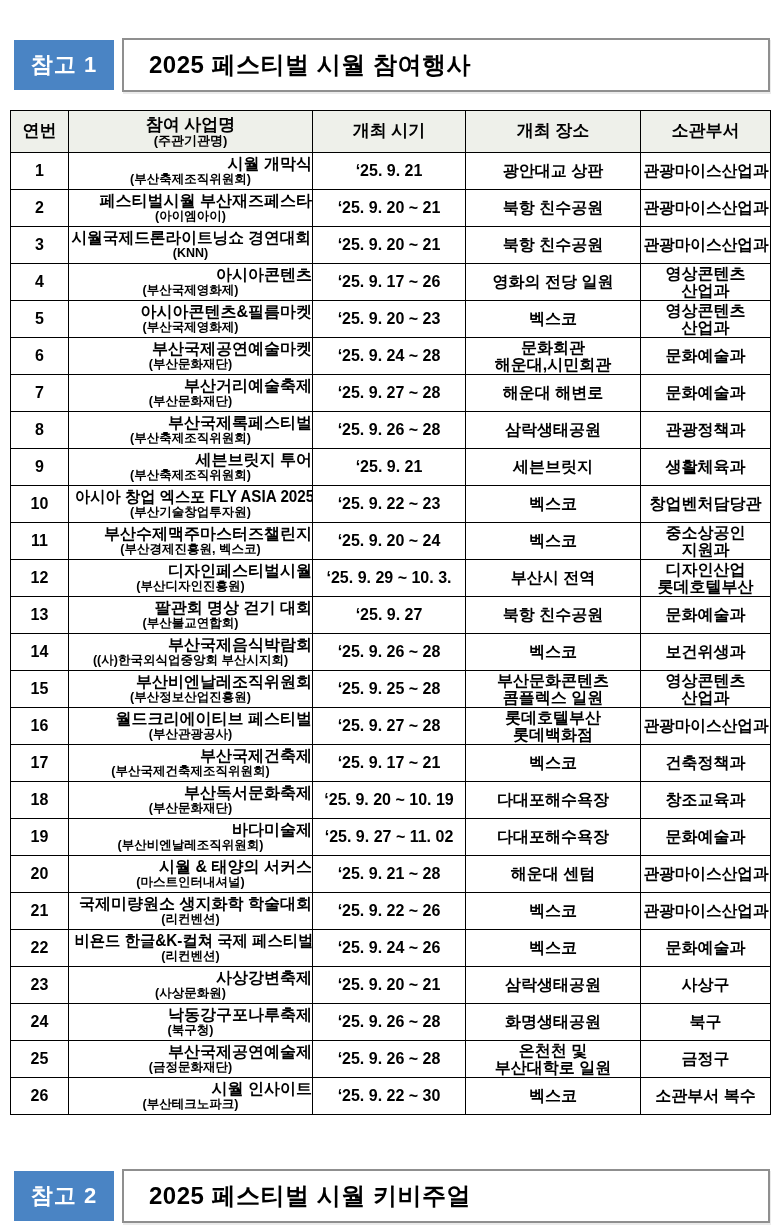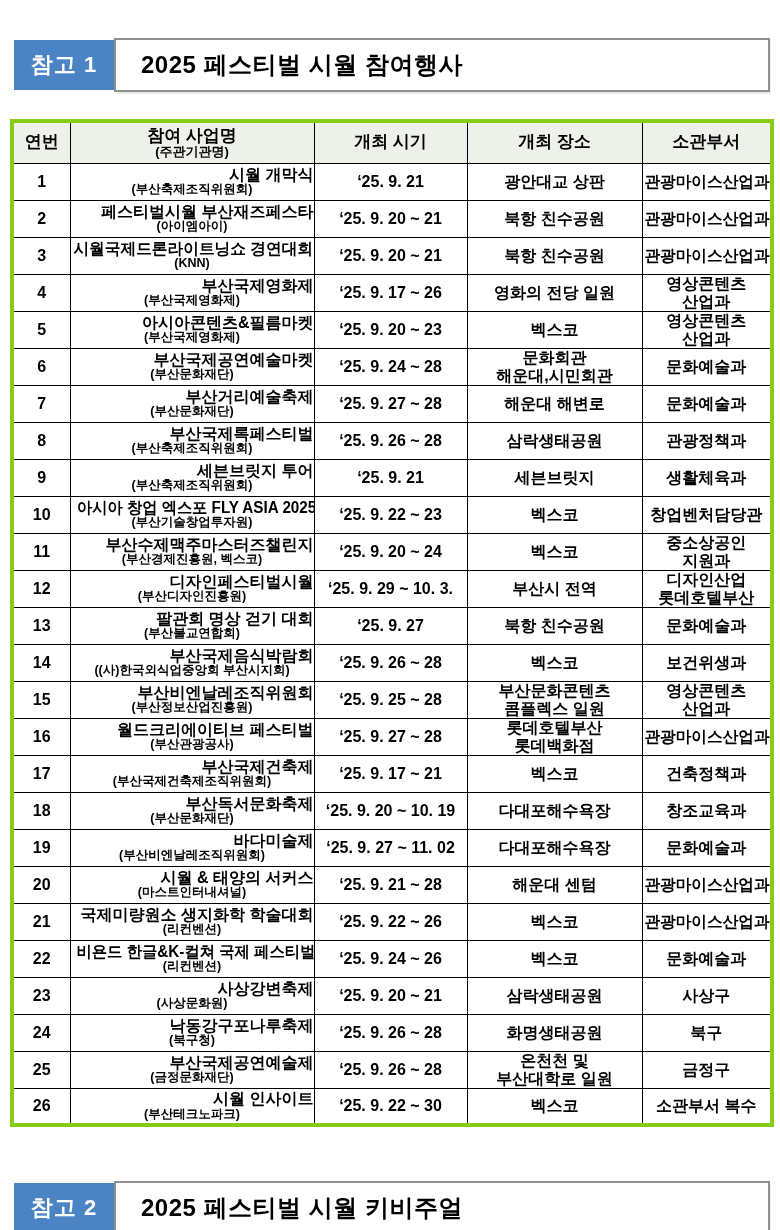--- a/index.html
+++ b/index.html
@@ -12,21 +12,21 @@
     width: 780px; height: 1230px;
     font-family: "Liberation Sans", sans-serif;
     color: #000;
   }
   .page { position: relative; width: 780px; height: 1230px; overflow: hidden; background: #fff; }
 
   
   .section-header {
     display: flex; align-items: center;
     margin: 0 10px 0 14px;
-    height: 54px; gap: 0;
+    height: 54px; gap: 8px;
   }
   .section-header.first { margin-top: 38px; }
   .section-header.second { margin-top: 54px; }
   .ref-badge {
     width: 100px; height: 50px;
     background: var(--badge-blue);
     color: #fff; font-weight: bold; font-size: 22px;
     display: flex; align-items: center; justify-content: center;
     letter-spacing: 1px; flex: 0 0 auto;
   }
@@ -38,22 +38,22 @@
     display: flex; align-items: center;
     padding-left: 25px; overflow: hidden;
   }
   .title-text { font-weight: bold; font-size: 24px; letter-spacing: 0.5px; white-space: nowrap; }
 
   
   table.events-table {
     border-collapse: collapse;
     table-layout: fixed;
     width: 760px;
-    margin: 27px 10px 0 10px;
-    border: 4px solid #84cc16;
+    margin: 18px 10px 0 10px;
+    border: 1px solid #84cc16;
   }
   .events-table th, .events-table td {
     border: 1px solid #000;
     text-align: center; vertical-align: middle;
     padding: 0; overflow: hidden;
   }
   col.c-no    { width: 58px; }
   col.c-name  { width: 244px; }
   col.c-period{ width: 153px; }
   col.c-venue { width: 175px; }
@@ -183,21 +183,21 @@
             <span class="fit" style="transform: scaleX(0.977);">관광마이스산업과</span>
           </td>
         </tr>
 
         <tr class="event-row">
           <td class="cell-no">
             <span class="fit">4</span>
           </td>
           <td>
             <div class="name-main">
-              <span class="fit">부산국제영화제</span>
+              <span class="fit">아시아콘텐츠</span>
             </div>
             <div class="name-org">
               <span class="fit">(부산국제영화제)</span>
             </div>
           </td>
           <td class="cell-period">
             <span class="fit">‘25. 9. 17 ~ 26</span>
           </td>
           <td class="cell-venue">
             <span class="fit">영화의 전당 일원</span>

